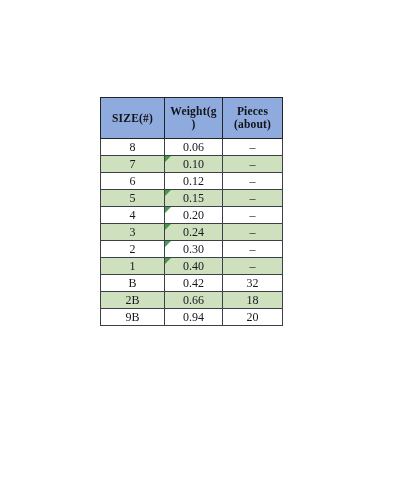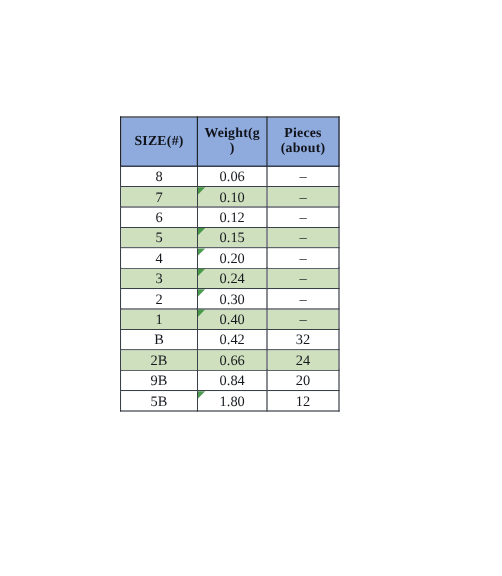--- a/index.html
+++ b/index.html
@@ -162,29 +162,24 @@
             <td class="dash-cell">–</td>
           </tr>
           <tr>
             <td>B</td>
             <td class="weight-cell">0.42</td>
             <td>32</td>
           </tr>
           <tr class="row-alt">
             <td>2B</td>
             <td class="weight-cell">0.66</td>
-            <td>24</td>
+            <td>18</td>
           </tr>
           <tr>
             <td>9B</td>
-            <td class="weight-cell">0.84</td>
+            <td class="weight-cell">0.94</td>
             <td>20</td>
-          </tr>
-          <tr>
-            <td>5B</td>
-            <td class="weight-cell">1.80<span class="tri-marker"></span></td>
-            <td>12</td>
           </tr>
         </tbody>
     </table>
   </div>
 
 </div>
 
 </body></html>

